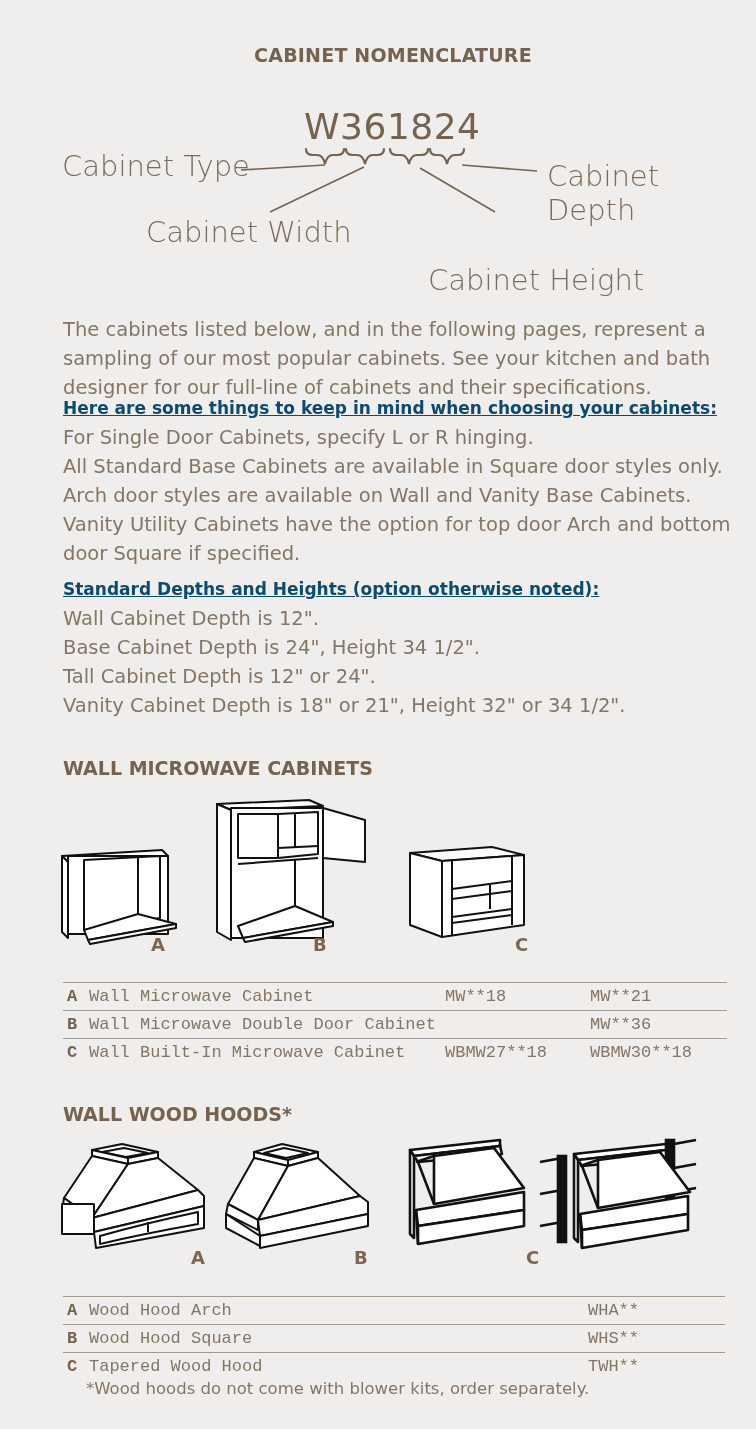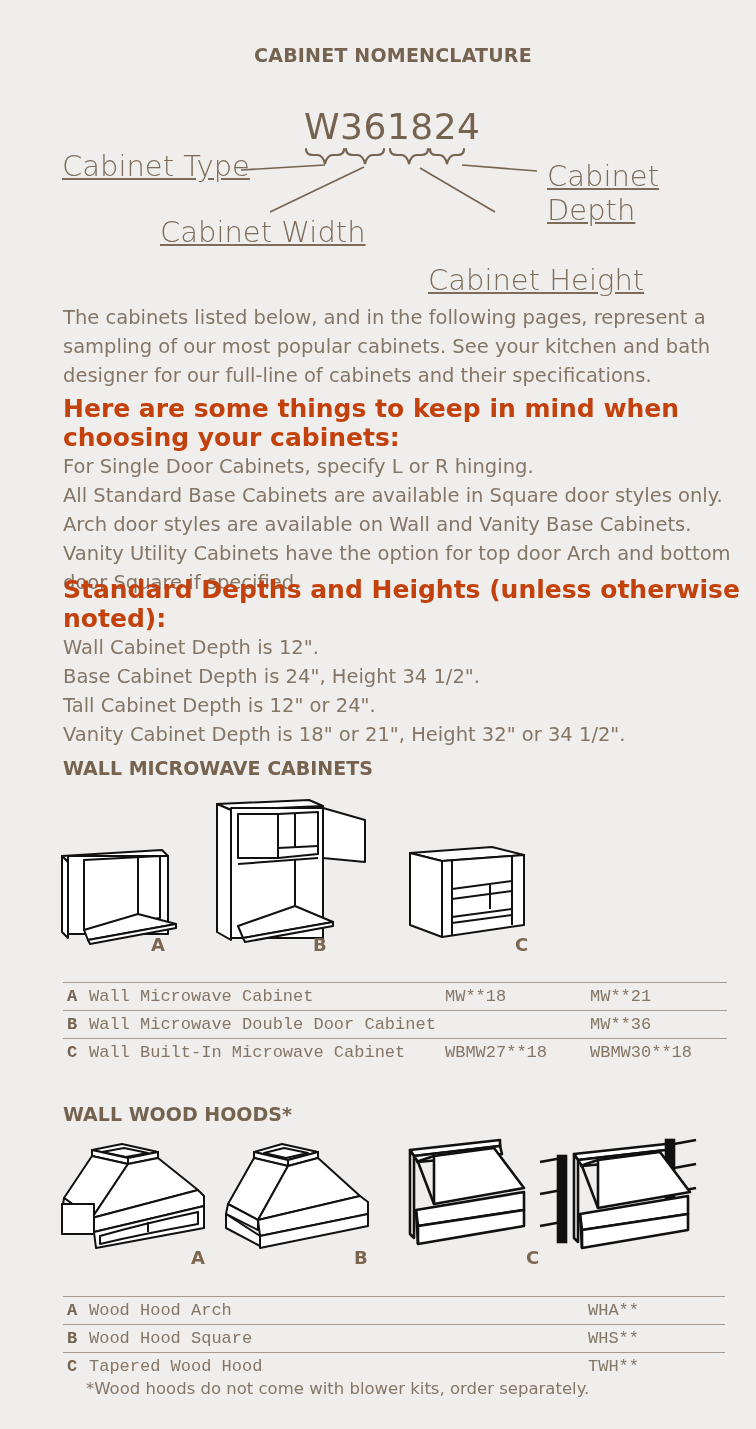--- a/index.html
+++ b/index.html
@@ -12,25 +12,25 @@
     overflow: hidden;
   }
   .abs { position: absolute; }
   .title {
     top: 44px; left: 0; width: 786px; text-align: center;
     font-weight: bold; font-size: 19px; color: #76634f; letter-spacing: 0.2px;
   }
   .code {
     top: 106px; left: 304px; font-size: 36px; color: #76634f; letter-spacing: 0.5px;
   }
-  .nlabel { font-size: 29px; color: #7d6b59; font-weight: 300; text-decoration: underline; }
+  .nlabel { font-size: 29px; color: #7d6b59; font-weight: 300; }
   .p {
     left: 63px; font-size: 19.5px; color: #857565; line-height: 29px;
   }
-  .p-bold { font-weight: bold; color: #c2410c; font-size: 25px; }
+  .p-bold { font-weight: bold; color: #0c4a6e; font-size: 17px; text-decoration: underline; }
   .section-title {
     left: 63px; font-weight: bold; font-size: 19px; color: #76634f;
   }
   .fig-letter {
     font-weight: bold; font-size: 18px; color: #7d6650;
   }
   table.spec {
     position: absolute; border-collapse: collapse;
     font-size: 17px; color: #857565; font-family: Liberation Mono, monospace;
   }
@@ -61,40 +61,40 @@
   <g stroke="#76634f" stroke-width="1.6">
     <line x1="241" y1="170" x2="325" y2="165"></line>
     <line x1="364" y1="167" x2="270" y2="212"></line>
     <line x1="420" y1="168" x2="495" y2="212"></line>
     <line x1="462" y1="165" x2="537" y2="171"></line>
   </g>
 </svg>
 
 <div class="abs nlabel" style="left:62px;top:149px;">Cabinet Type</div>
 <div class="abs nlabel" style="left:547px;top:159px;">Cabinet Depth</div>
-<div class="abs nlabel" style="left:160px;top:215px;">Cabinet Width</div>
+<div class="abs nlabel" style="left:146px;top:215px;">Cabinet Width</div>
 <div class="abs nlabel" style="left:428px;top:215px;margin-top:48px;">Cabinet Height</div>
 
-<div class="abs p" style="top:303px;">
+<div class="abs p" style="top:315px;">
   <div>The cabinets listed below, and in the following pages, represent a</div>
   <div>sampling of our most popular cabinets. See your kitchen and bath</div>
   <div>designer for our full-line of cabinets and their specifications.</div>
 </div>
 
 <div class="abs p" style="top:394px;">
   <div class="p-bold">Here are some things to keep in mind when choosing your cabinets:</div>
   <div>For Single Door Cabinets, specify L or R hinging.</div>
   <div>All Standard Base Cabinets are available in Square door styles only.</div>
   <div>Arch door styles are available on Wall and Vanity Base Cabinets.</div>
   <div>Vanity Utility Cabinets have the option for top door Arch and bottom</div>
   <div>door Square if specified.</div>
 </div>
 
 <div class="abs p" style="top:575px;">
-  <div class="p-bold">Standard Depths and Heights (unless otherwise noted):</div>
+  <div class="p-bold">Standard Depths and Heights (option otherwise noted):</div>
   <div>Wall Cabinet Depth is 12".</div>
   <div>Base Cabinet Depth is 24", Height 34 1/2".</div>
   <div>Tall Cabinet Depth is 12" or 24".</div>
   <div>Vanity Cabinet Depth is 18" or 21", Height 32" or 34 1/2".</div>
 </div>
 
 <div class="abs section-title" style="top:757px;">WALL MICROWAVE CABINETS</div>
 
 <svg width="130" height="100" style="left:58px;top:848px;">
   <g fill="#fff" stroke="#111" stroke-width="2" stroke-linejoin="round">

